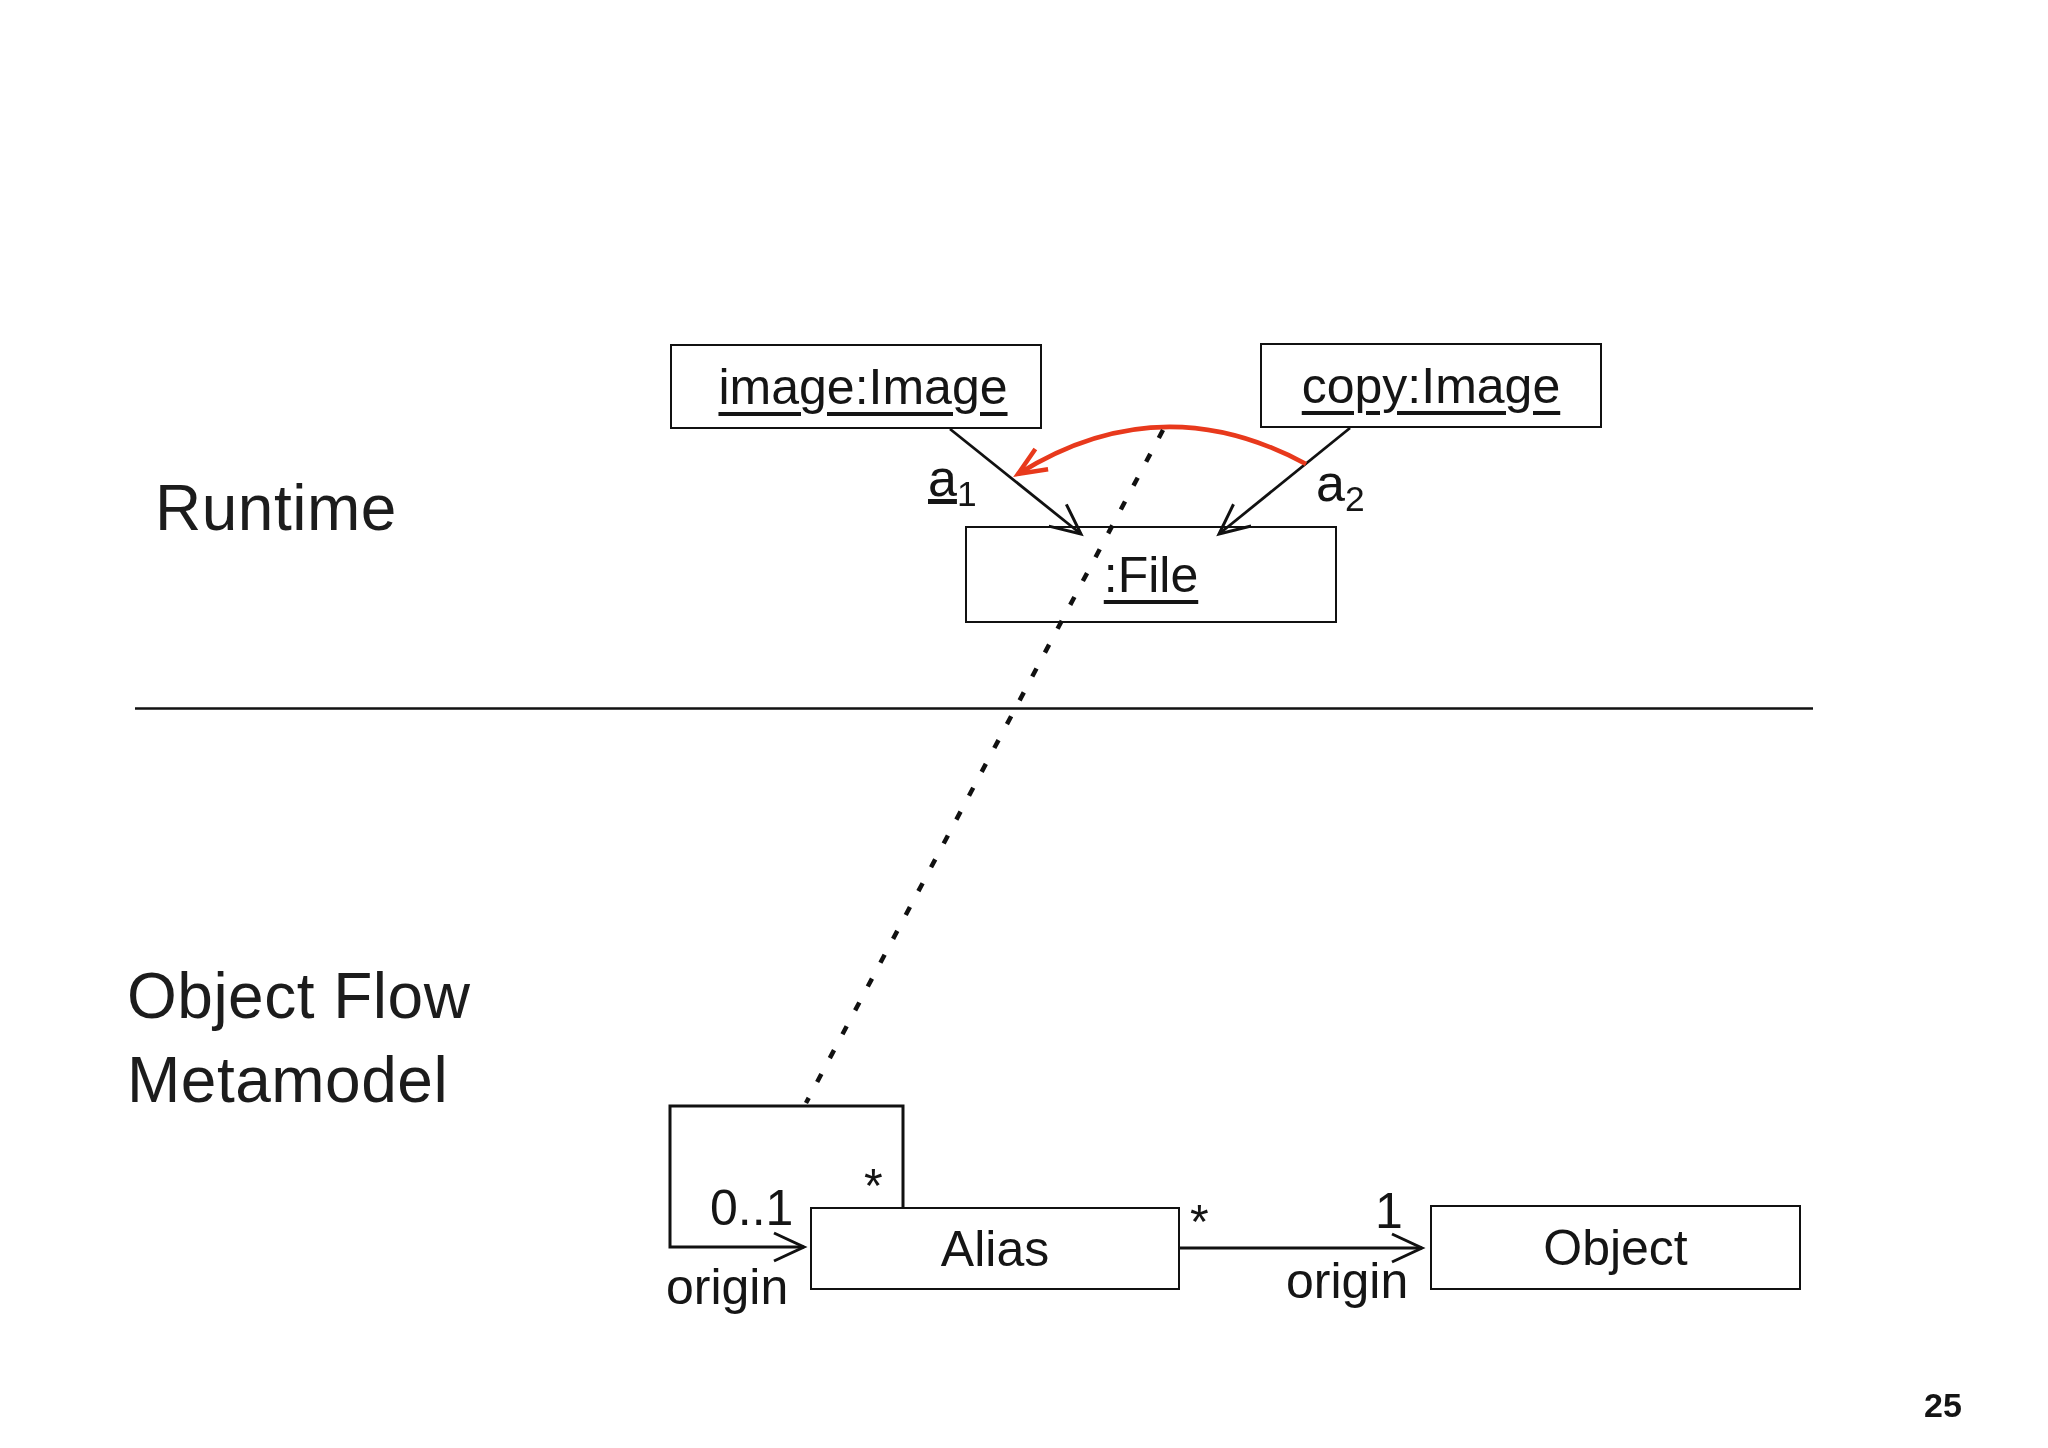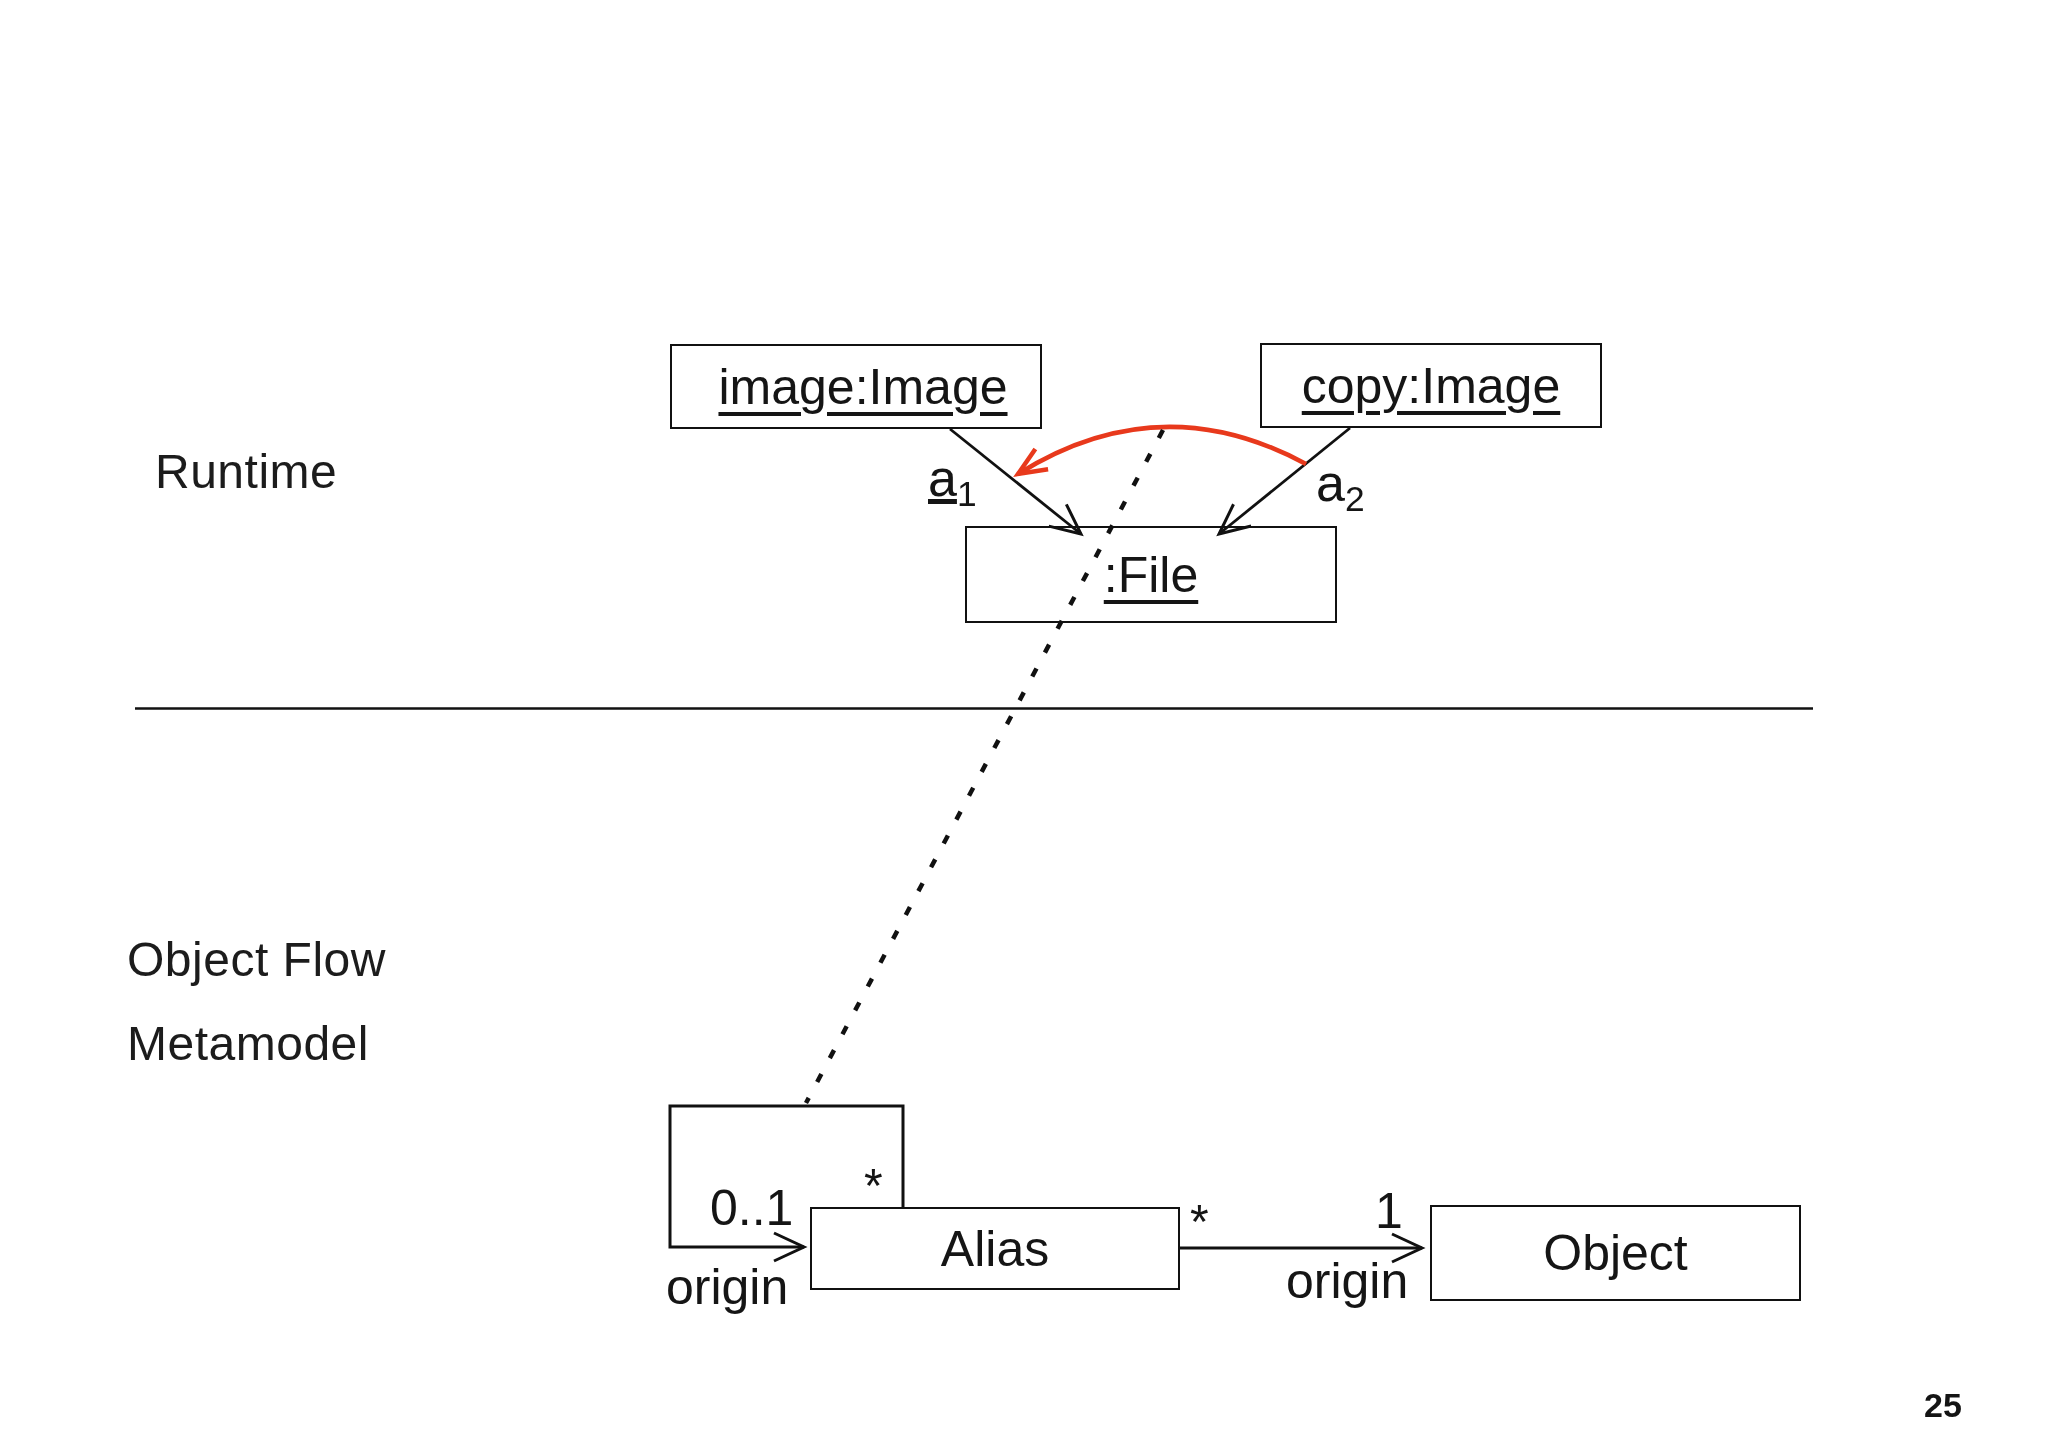--- a/index.html
+++ b/index.html
@@ -11,26 +11,27 @@
   .slide {
     position: relative;
     width: 2048px;
     height: 1448px;
     background: #ffffff;
     overflow: hidden;
   }
   
   .section-label {
     position: absolute;
-    font-size: 48px;
+    font-size: 64px;
     font-weight: 400;
     letter-spacing: 0.5px;
     color: #1c1c1c;
     line-height: 84px;
     white-space: nowrap;
+    margin-top: 36px;
   }
   #runtime-label   { left: 155px; top: 430px; }
   #metamodel-label { left: 127px; top: 918px; }
 
   
   .uml-box {
     position: absolute;
     background: #ffffff;
     border: 2.5px solid #111111;
     display: flex;
@@ -42,21 +43,21 @@
   }
   .uml-box.instance .box-label {
     text-decoration: underline;
     text-decoration-thickness: 3.5px;
     text-underline-offset: 8px;
   }
   #box-image  { left: 670px;  top: 344px;  width: 372px; height: 85px; padding-left: 14px; }
   #box-copy   { left: 1260px; top: 343px;  width: 342px; height: 85px; }
   #box-file   { left: 965px;  top: 526px;  width: 372px; height: 97px; }
   #box-alias  { left: 810px;  top: 1207px; width: 370px; height: 83px; }
-  #box-object { left: 1430px; top: 1205px; width: 371px; height: 96px; }
+  #box-object { left: 1430px; top: 1205px; width: 371px; height: 85px; }
 
   
   .dg-label {
     position: absolute;
     font-size: 50px;
     color: #151515;
     white-space: nowrap;
     line-height: 1;
   }
   .dg-label sub { font-size: 0.68em; vertical-align: -0.28em; }

